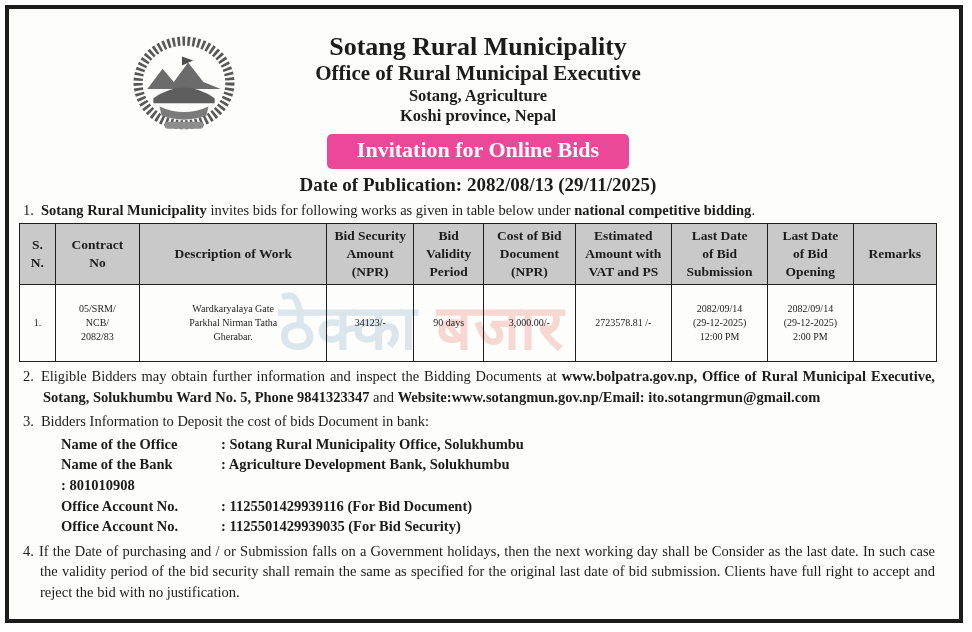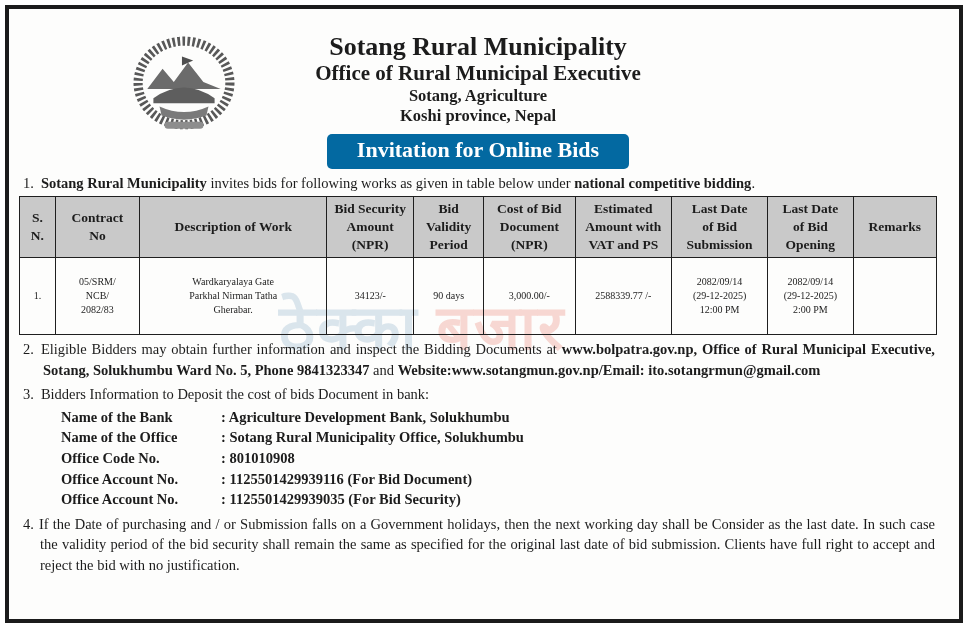--- a/index.html
+++ b/index.html
@@ -28,21 +28,21 @@
     padding:7px 22px 0 10px;box-sizing:border-box;height:100%;margin-top:17px;
   }
   
   .header{position:relative;text-align:center;}
   .emblem{position:absolute;left:112px;top:2px;width:106px;height:102px;}
   .t1{font-size:26px;font-weight:bold;line-height:1.08;}
   .t2{font-size:21px;font-weight:bold;line-height:1.2;}
   .t3{font-size:16.5px;font-weight:bold;line-height:1.22;}
   .banner-wrap{text-align:center;margin-top:7px;}
   .banner{
-    display:inline-block;background:#0369a1;color:#ffffff;
+    display:inline-block;background:#ec4899;color:#ffffff;
     font-size:22px;font-weight:bold;padding:3px 30px 6px 30px;
     border-radius:5px;
   }
   .pubdate{font-size:19px;font-weight:bold;margin-top:5px;text-align:center;}
   
   .item{
     font-size:14.5px;line-height:1.42;text-align:justify;
     margin:4px 2px 2px 4px;padding-left:20px;text-indent:-20px;
   }
   .item .num{margin-right:7px;}
@@ -90,20 +90,21 @@
           <rect x="31" y="85" width="38" height="7" rx="3.2" fill="#8d8d8d"></rect>
         </svg>
       </div>
       <div class="t1">Sotang Rural Municipality</div>
       <div class="t2">Office of Rural Municipal Executive</div>
       <div class="t3">Sotang, Agriculture</div>
       <div class="t3">Koshi province, Nepal</div>
       <div class="banner-wrap">
         <span class="banner">Invitation for Online Bids</span>
       </div>
+      <div class="pubdate">Date of Publication: 2082/08/13 (29/11/2025)</div>
     </div>
 
     <div class="item">
       <span class="num">1.</span><b>Sotang Rural Municipality</b><span> invites bids for following works as given in table below under </span><b>national competitive bidding</b><span>.</span>
     </div>
 
     <table>
       <colgroup>
         <col style="width:3.9%">
           <col style="width:9.2%">
@@ -149,50 +150,49 @@
           <td>1.</td>
           <td>05/SRM/
 NCB/
 2082/83</td>
           <td>Wardkaryalaya Gate
 Parkhal Nirman Tatha
 Gherabar.</td>
           <td>34123/-</td>
           <td>90 days</td>
           <td>3,000.00/-</td>
-          <td>2588339.77 /-</td>
+          <td>2723578.81 /-</td>
           <td>2082/09/14
 (29-12-2025)
 12:00 PM</td>
           <td>2082/09/14
 (29-12-2025)
 2:00 PM</td>
           <td></td>
         </tr>
       </tbody>
     </table>
 
     <div class="item">
       <span class="num">2.</span><span>Eligible Bidders may obtain further information and inspect the Bidding Documents at </span><b>www.bolpatra.gov.np, Office of Rural Municipal Executive, Sotang, Solukhumbu Ward No. 5, Phone 9841323347</b><span> and </span><b>Website:www.sotangmun.gov.np/Email: ito.sotangrmun@gmail.com</b>
     </div>
 
     <div class="item">
       <span class="num">3.</span><span>Bidders Information to Deposit the cost of bids Document in bank:</span>
     </div>
     <div>
       <div class="bank-row">
+        <span class="bank-label">Name of the Office</span>
+        <span class="bank-value">: Sotang Rural Municipality Office, Solukhumbu</span>
+      </div>
+      <div class="bank-row">
         <span class="bank-label">Name of the Bank</span>
         <span class="bank-value">: Agriculture Development Bank, Solukhumbu</span>
       </div>
       <div class="bank-row">
-        <span class="bank-label">Name of the Office</span>
-        <span class="bank-value">: Sotang Rural Municipality Office, Solukhumbu</span>
-      </div>
-      <div class="bank-row">
-        <span class="bank-label">Office Code No.</span>
         <span class="bank-value">: 801010908</span>
       </div>
       <div class="bank-row">
         <span class="bank-label">Office Account No.</span>
         <span class="bank-value">: 1125501429939116 (For Bid Document)</span>
       </div>
       <div class="bank-row">
         <span class="bank-label">Office Account No.</span>
         <span class="bank-value">: 1125501429939035 (For Bid Security)</span>
       </div>

